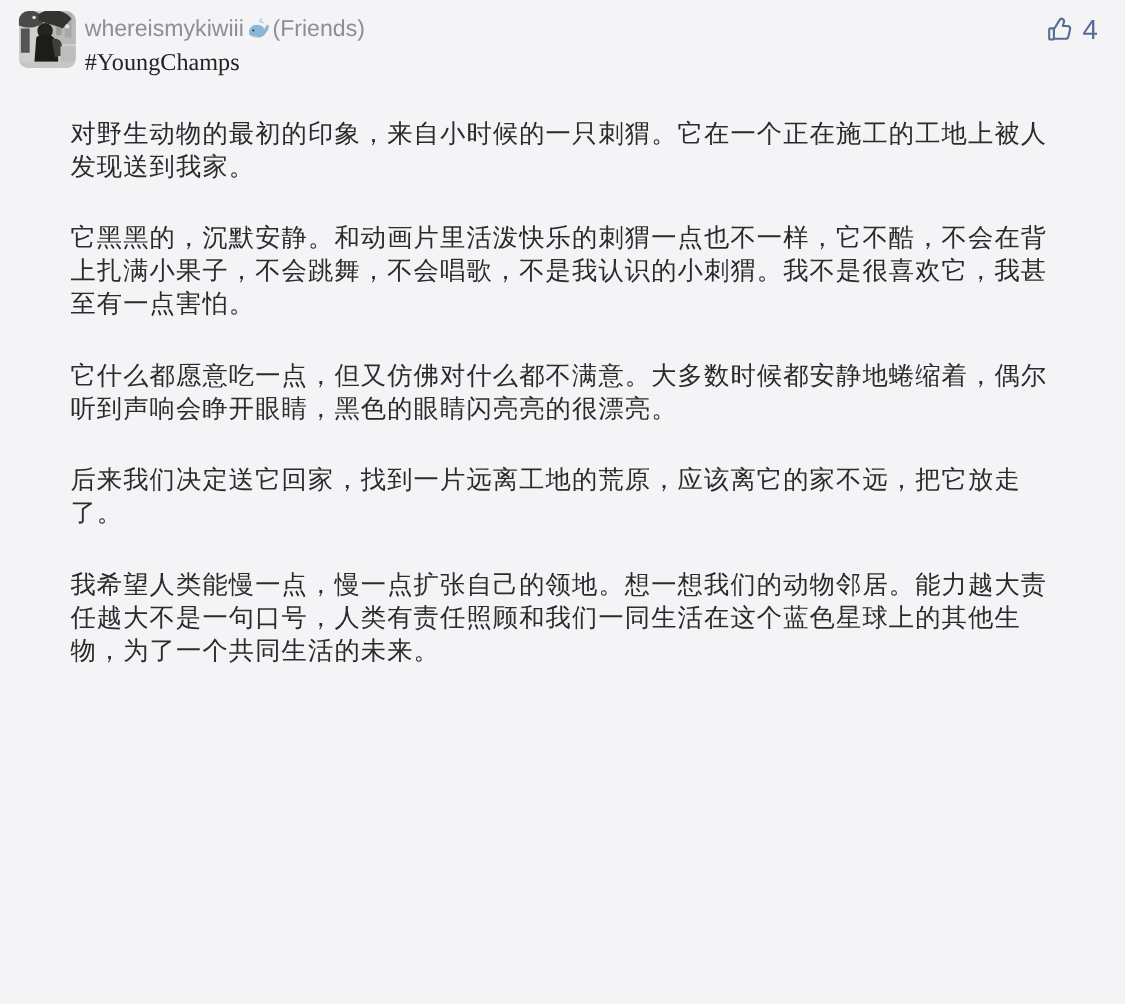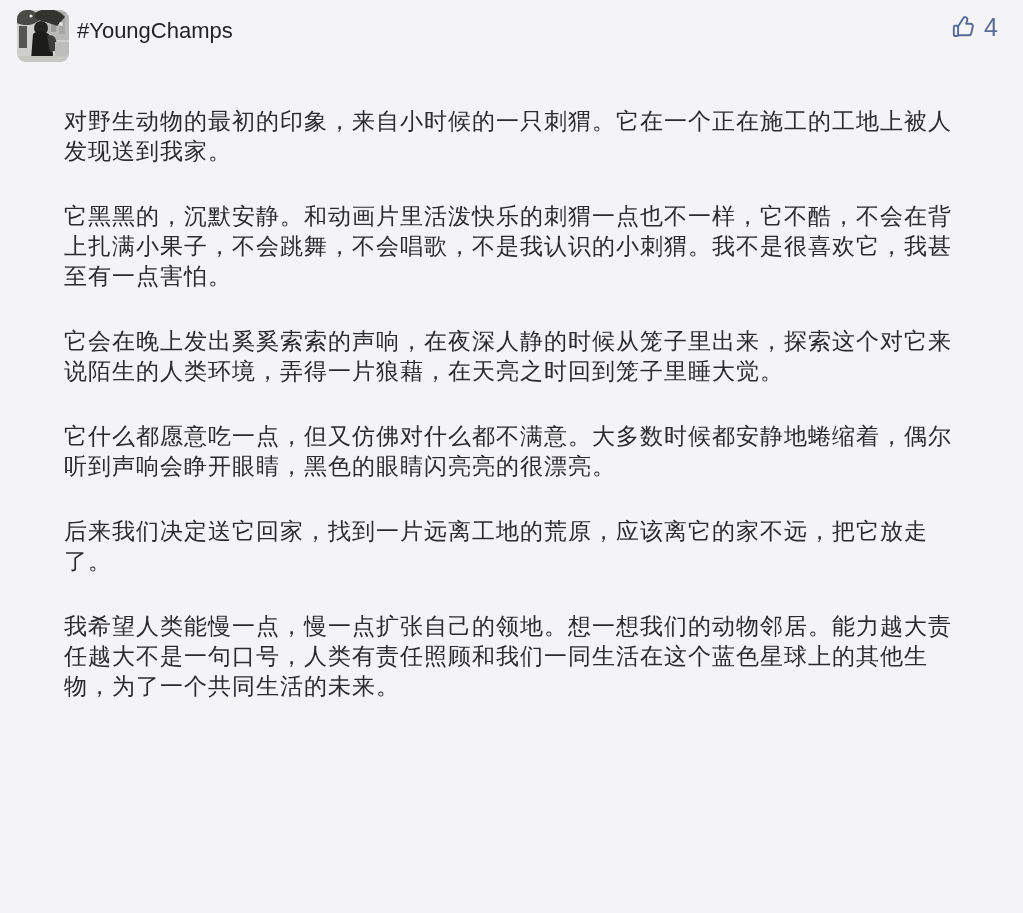--- a/index.html
+++ b/index.html
@@ -41,20 +41,21 @@
     cursor: pointer;
   }
   .whale-icon { margin: 0 1px 0 2px; display: inline-flex; }
   .whale-icon svg { display: block; }
   .hashtag {
     margin-top: 2px;
     font-size: 22px;
     line-height: 29px;
     color: #232326;
     cursor: pointer;
+    font-family: Liberation Serif, serif;
   }
   
   .like-widget {
     position: absolute;
     top: 13px;
     right: 25px;
     display: flex;
     align-items: center;
     gap: 7px;
     cursor: pointer;
@@ -99,38 +100,49 @@
         <path d="M16 24 C 20 20 30 20 33 26 L 36 44 C 36 50 30 53 24 52 L 14 50 Z" fill="#1c1c1a"></path>
         <path d="M30 26 c 4 -2 8 0 9 4 l 2 10 -8 2 z" fill="#3e3e3c"></path>
         <rect x="38" y="32" width="14" height="20" fill="#bdbdbb"></rect>
         <rect x="0" y="46" width="52" height="6" fill="#c6c6c4"></rect>
         <circle cx="44" cy="14" r="2" fill="#e2e2e0"></circle>
         <circle cx="14" cy="6" r="1.6" fill="#e2e2e0"></circle>
       </svg>
     </div>
 
     <div class="header-meta">
+      <div class="username-line">
+        <span>whereismykiwiii</span>
+        <span class="whale-icon">
+          <svg width="23" height="23" viewBox="0 0 24 24">
+            <path d="M13.2 4.2 c -0.4 -1 -0.1 -2.2 0.8 -2.8 M13.2 4.2 c 0.9 -0.4 2 -0.2 2.6 0.6" fill="none" stroke="#b7d3e6" stroke-width="1.6" stroke-linecap="round"></path>
+            <path d="M2.5 14.2 c 0 -4.6 3.6 -7.4 7.8 -7.4 c 3.2 0 5.8 1.6 6.7 4.1 l 2.1 -3.6 c 0.6 -1 2 -0.7 2.1 0.5 c 0.2 2.2 -0.5 4.4 -2.5 6.3 c -2.1 4.1 -6.1 5.3 -9.9 4.8 C 5 18.4 2.5 16.9 2.5 14.2 Z" fill="#8db6d6"></path>
+            <path d="M3.4 16.2 c 2 1.8 5.2 2.4 8.2 1.9 c -3 1.2 -6.6 0.6 -8.2 -1.9 Z" fill="#e8f1f7"></path>
+            <circle cx="6.6" cy="12.2" r="1" fill="#27323c"></circle>
+          </svg>
+        </span>
+        <span>(Friends)</span>
+      </div>
       <div class="hashtag">#YoungChamps</div>
     </div>
   </div>
 
   <div class="like-widget">
     <span>
       <svg width="27" height="27" viewBox="0 0 24 24">
         <g fill="none" stroke="#576b95" stroke-width="1.7" stroke-linejoin="round" stroke-linecap="round">
           <rect x="3.4" y="10.5" width="3.8" height="9" rx="0.9"></rect>
           <path d="M7.2 11.2 L 11.9 3.6 c 0.5 -0.8 1.5 -1.1 2.3 -0.7 c 0.9 0.4 1.4 1.4 1.1 2.4 l -0.9 3.3 h 3.9 c 1.3 0 2.3 1.2 2 2.5 l -1.4 6 c -0.2 1.1 -1.2 1.8 -2.2 1.8 H 7.2"></path>
         </g>
       </svg>
     </span>
     <span class="like-count">4</span>
   </div>
 
   <div class="content">
     <p>对野生动物的最初的印象，来自小时候的一只刺猬。它在一个正在施工的工地上被人发现送到我家。</p>
     <p>它黑黑的，沉默安静。和动画片里活泼快乐的刺猬一点也不一样，它不酷，不会在背上扎满小果子，不会跳舞，不会唱歌，不是我认识的小刺猬。我不是很喜欢它，我甚至有一点害怕。</p>
-    <p>它会在晚上发出奚奚索索的声响，在夜深人静的时候从笼子里出来，探索这个对它来说陌生的人类环境，弄得一片狼藉，在天亮之时回到笼子里睡大觉。</p>
     <p>它什么都愿意吃一点，但又仿佛对什么都不满意。大多数时候都安静地蜷缩着，偶尔听到声响会睁开眼睛，黑色的眼睛闪亮亮的很漂亮。</p>
     <p>后来我们决定送它回家，找到一片远离工地的荒原，应该离它的家不远，把它放走了。</p>
     <p>我希望人类能慢一点，慢一点扩张自己的领地。想一想我们的动物邻居。能力越大责任越大不是一句口号，人类有责任照顾和我们一同生活在这个蓝色星球上的其他生物，为了一个共同生活的未来。</p>
   </div>
 
 </div>
 
 </body></html>

